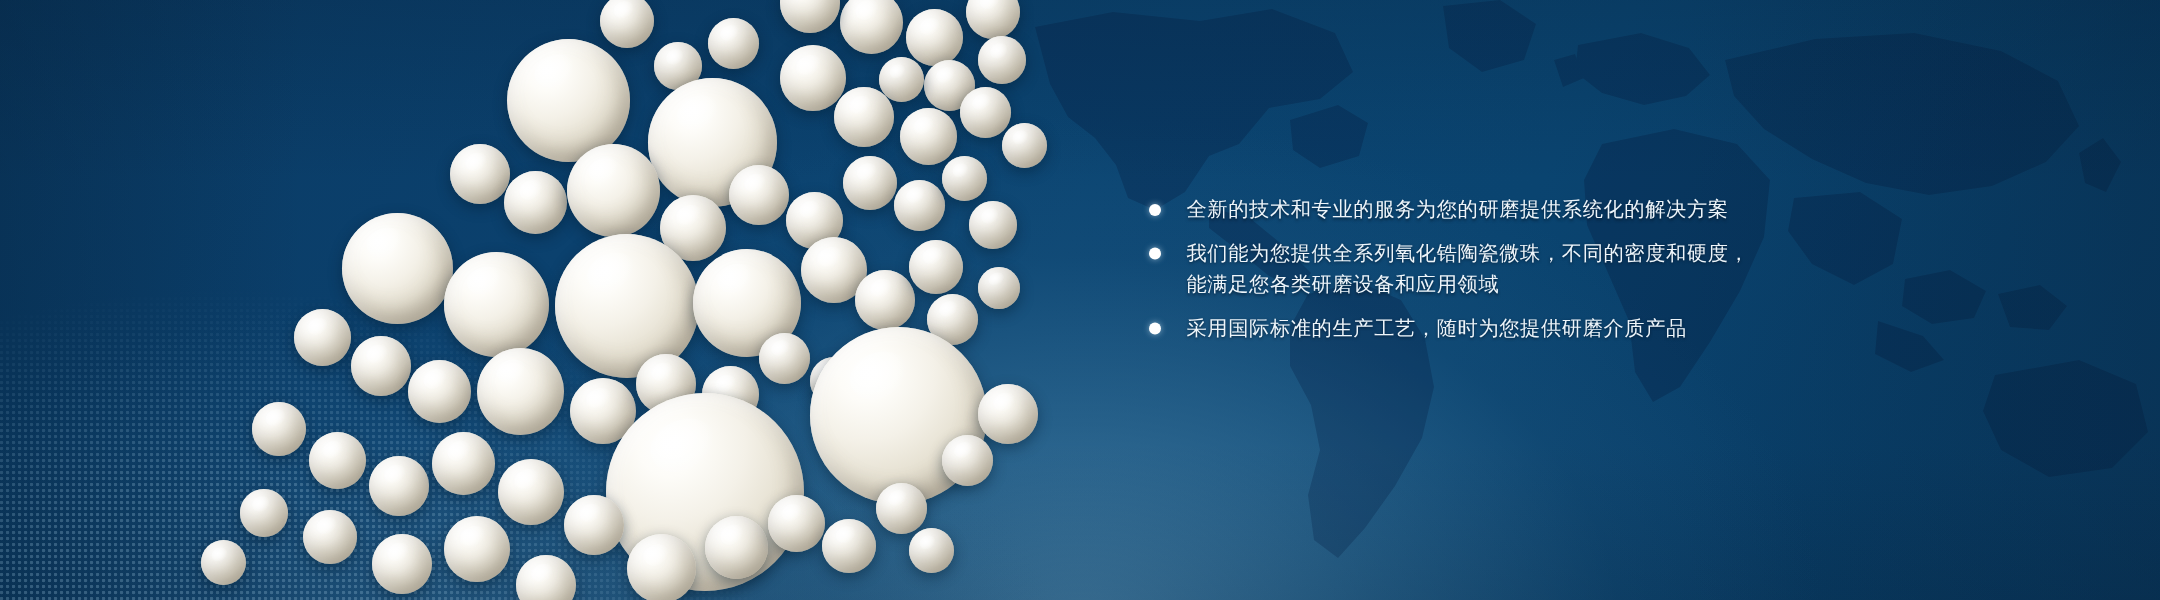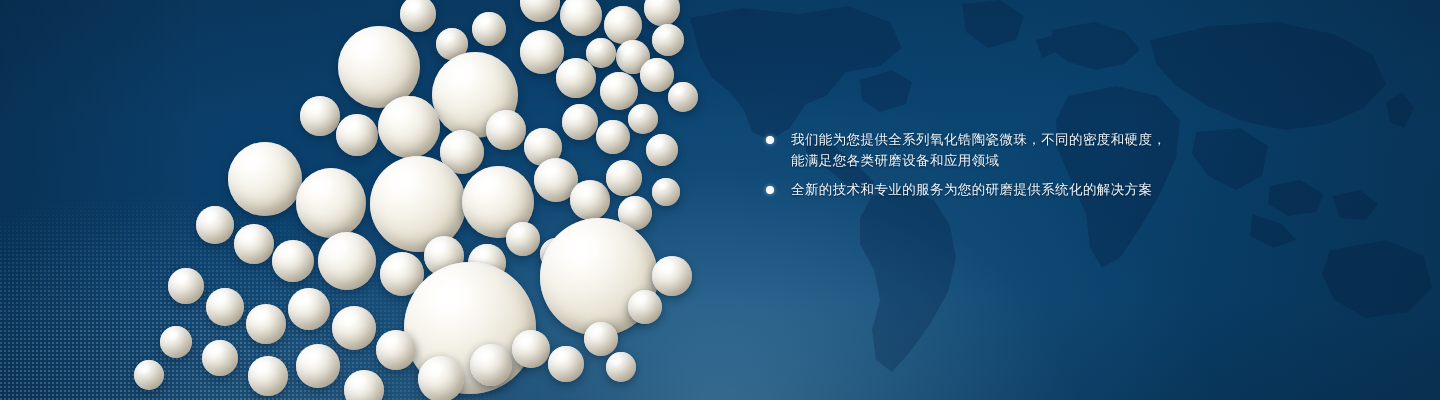--- a/index.html
+++ b/index.html
@@ -272,26 +272,30 @@
     <span class="bead sm" style="left:606px; top:352px; width:30px; height:30px;"></span>
   </div>
 
   <div class="copy">
 
 
     <ul class="bullets">
 
       <li class="bullet">
         <span class="dot"></span>
+        <span class="ln">全新的技术和专业的服务为您的研磨提供系统化的解决方案</span>
+      </li>
+
+      <li class="bullet">
+        <span class="dot"></span>
         <span class="ln">我们能为您提供全系列氧化锆陶瓷微珠，不同的密度和硬度，</span>
         <span class="ln">能满足您各类研磨设备和应用领域</span>
       </li>
 
       <li class="bullet">
         <span class="dot"></span>
-        <span class="ln">全新的技术和专业的服务为您的研磨提供系统化的解决方案</span>
+        <span class="ln">采用国际标准的生产工艺，随时为您提供研磨介质产品</span>
       </li>
-
 
     </ul>
   </div>
 
 </div>
 
 </body></html>

